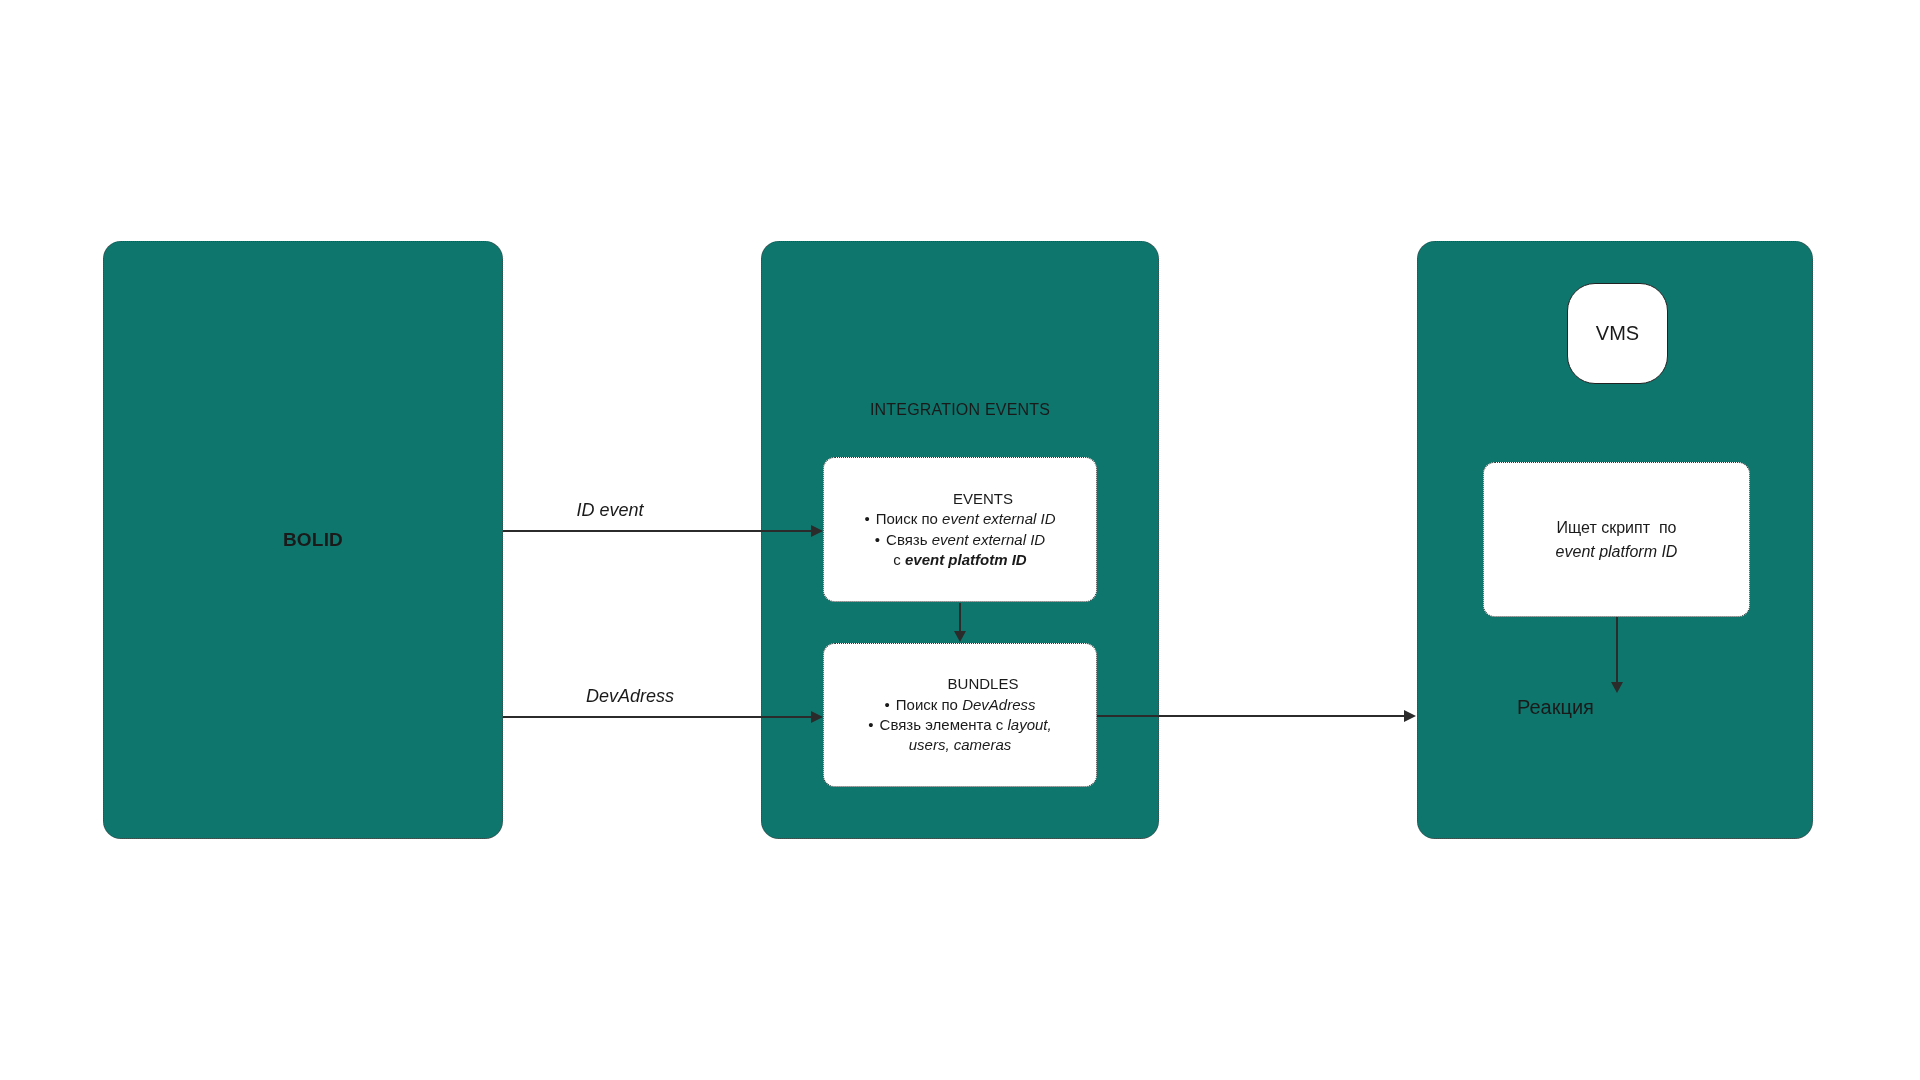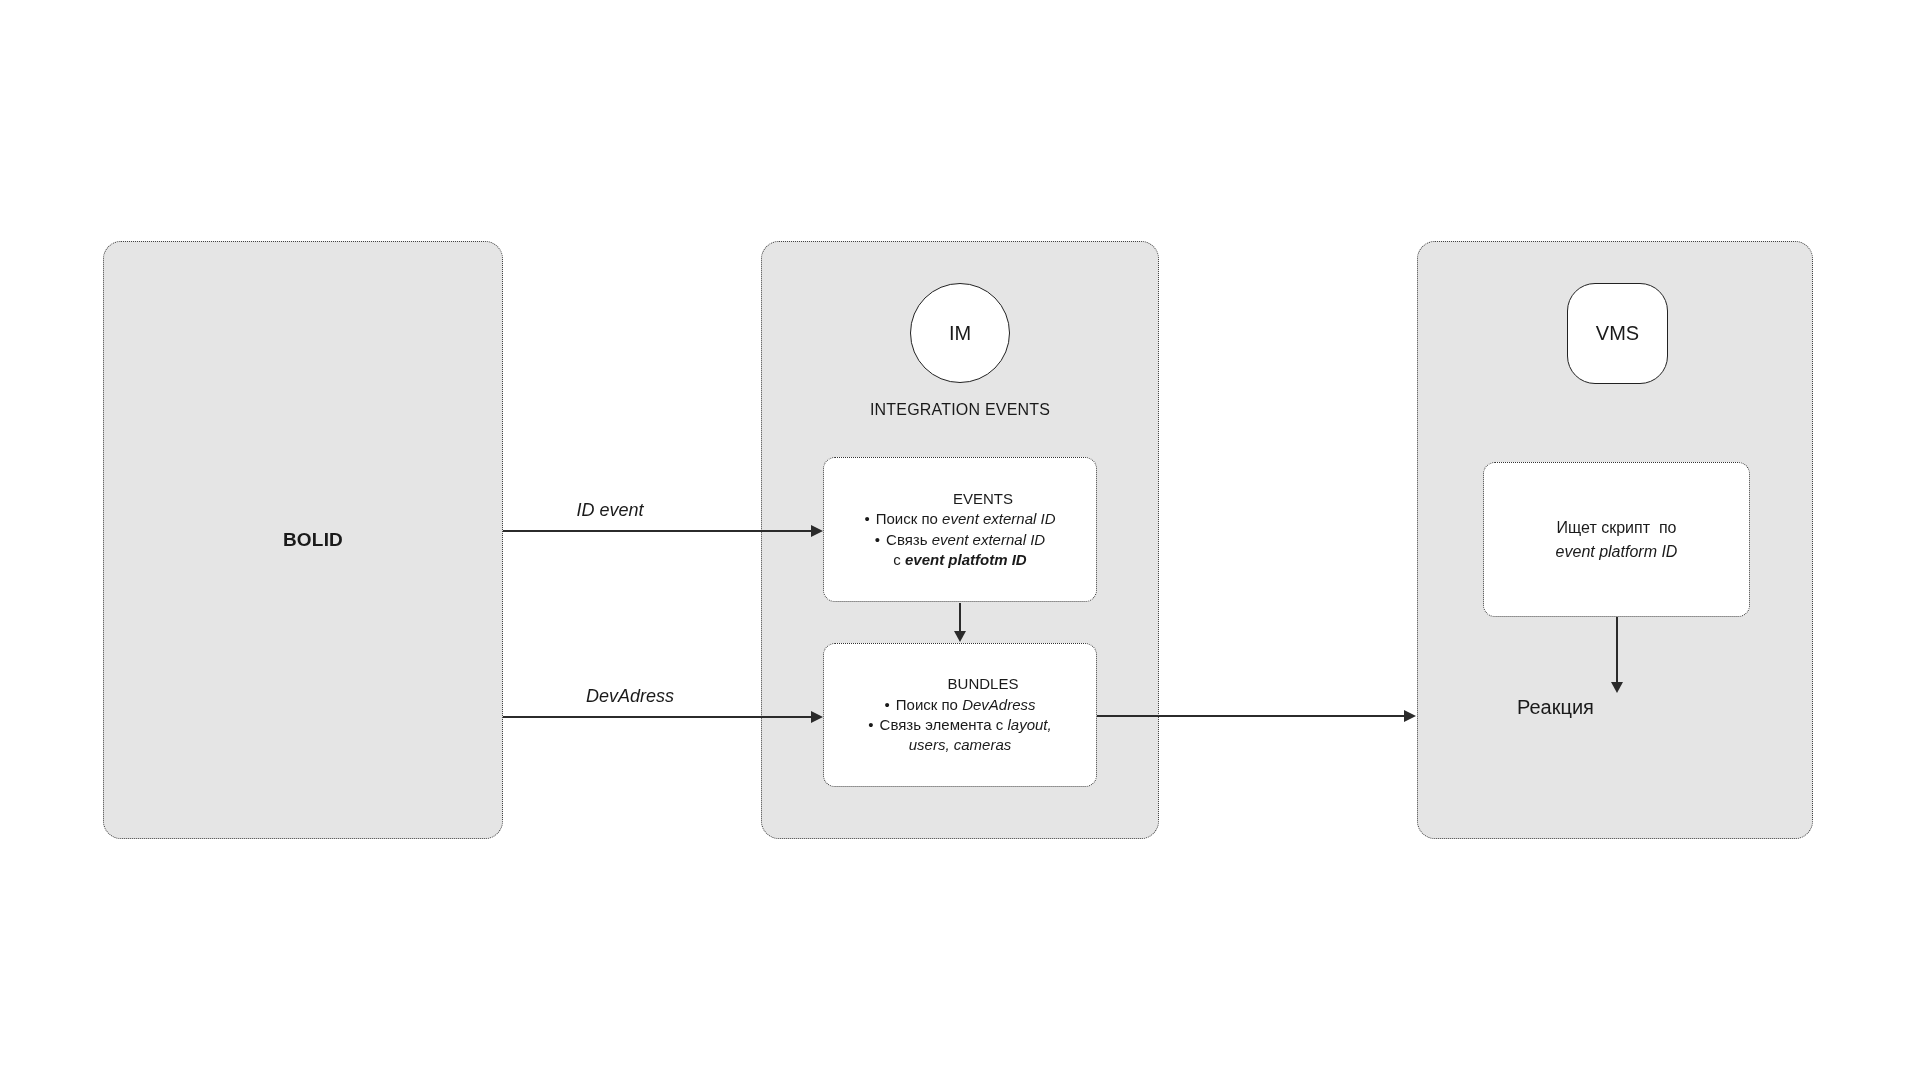--- a/index.html
+++ b/index.html
@@ -14,21 +14,21 @@
     width: 1920px;
     height: 1080px;
     background: #ffffff;
     overflow: hidden;
   }
   
   .container {
     position: absolute;
     border: 1.5px dotted #444;
     border-radius: 18px;
-    background: #e5e5e5;
+    background: #0f766e;
     box-sizing: border-box;
     padding-left: 20px;
   }
   #bolid-container { left: 103px; top: 241px; width: 400px; height: 598px;
     display: flex; align-items: center; justify-content: center; }
   #im-container    { left: 761px; top: 241px; width: 398px; height: 598px; }
   #vms-container   { left: 1417px; top: 241px; width: 396px; height: 598px; }
 
   .bolid-title {
     font-size: 19px;
@@ -127,23 +127,20 @@
 <body>
 
 <div id="canvas">
 
   <div id="bolid-container" class="container">
     <div class="bolid-title">BOLID</div>
   </div>
 
   <div id="im-container" class="container"></div>
 
-  <div id="im-badge" class="badge">
-    <span>IM</span>
-  </div>
   <div id="im-caption">INTEGRATION EVENTS</div>
 
   <div id="events-box" class="inner-box">
     <div class="box-title">EVENTS</div>
     <div class="line">
       <span class="seg bullet">•</span><span class="seg">Поиск по </span><span class="seg it">event external ID</span>
     </div>
     <div class="line">
       <span class="seg bullet">•</span><span class="seg">Связь </span><span class="seg it">event external ID</span>
     </div>

